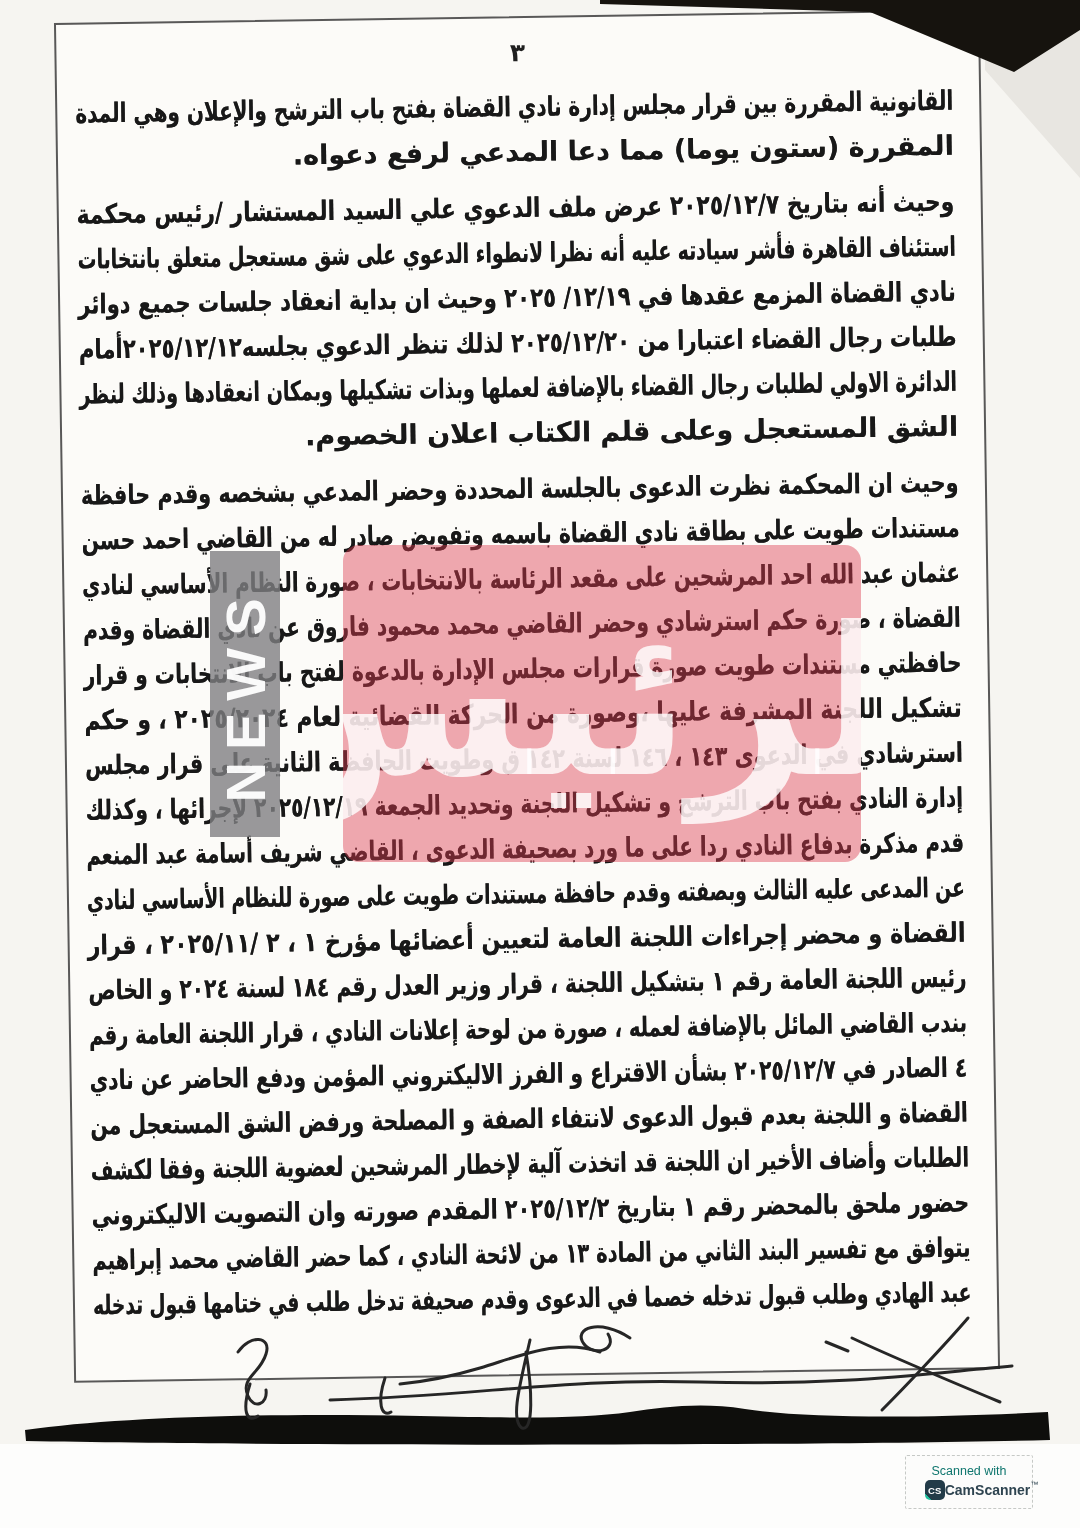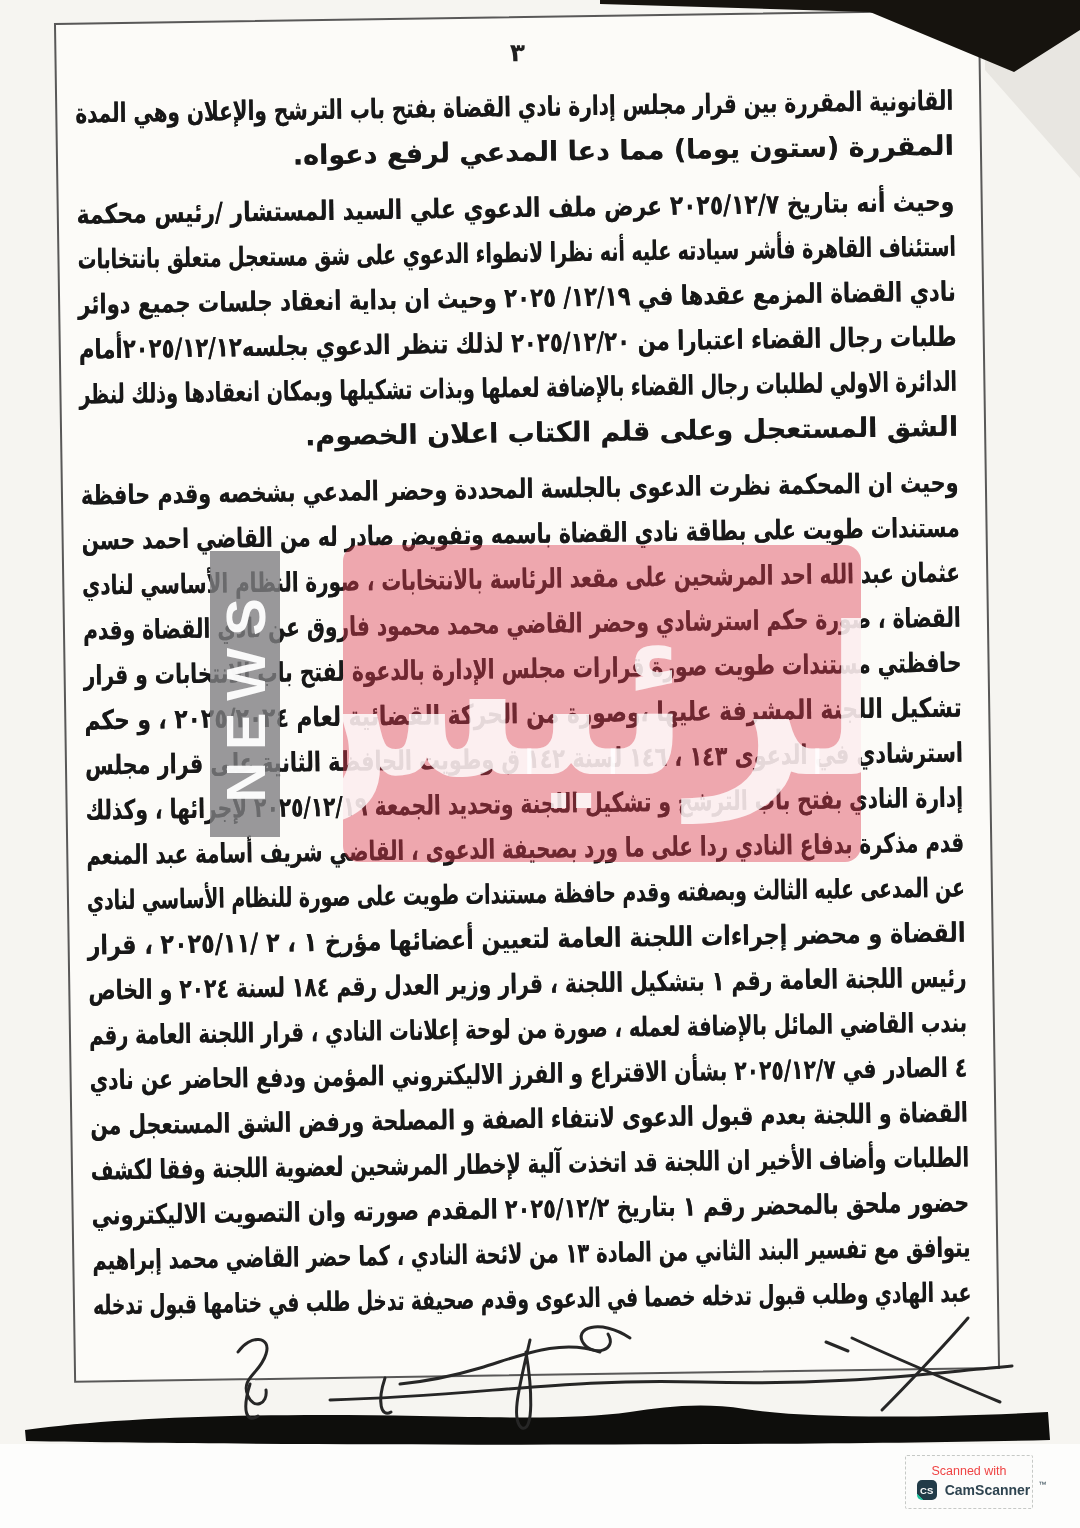--- a/index.html
+++ b/index.html
@@ -35,22 +35,22 @@
         background:rgba(220,60,80,0.44);border-radius:16px;overflow:hidden;
         display:flex;align-items:center;justify-content:center;}
   .wm-pink .brand{font-size:205px;line-height:317px;font-weight:bold;
         color:rgba(255,255,255,0.82);white-space:nowrap;}
 
   
   .badge{position:absolute;left:905px;top:1455px;width:128px;height:54px;box-sizing:border-box;
         background:#fcfcfb;border:1px dashed #c6c9c6;border-radius:2px;
         display:flex;flex-direction:column;align-items:center;justify-content:center;gap:2px;
         font-family:"Liberation Sans",sans-serif;}
-  .badge .b1{font-size:12.5px;color:#ef4444;}
-  .badge .b2{display:flex;align-items:center;gap:8px;margin-left:25px;}
+  .badge .b1{font-size:12.5px;color:#0f766e;}
+  .badge .b2{display:flex;align-items:center;gap:0;margin-left:25px;}
   .cs-logo{width:20px;height:20px;border-radius:5px;display:flex;align-items:center;justify-content:center;
         background:linear-gradient(45deg,#1fbf9c 16%,#223b48 17%);
         color:#fff;font-size:9.5px;font-weight:bold;letter-spacing:0.2px;}
   .cs-name{font-size:14px;font-weight:bold;color:#2e4450;}
   .tm{font-size:8px;color:#2e4450;align-self:flex-start;line-height:10px;}
 </style>
 </head>
 <body>
 
 <div class="canvas">

